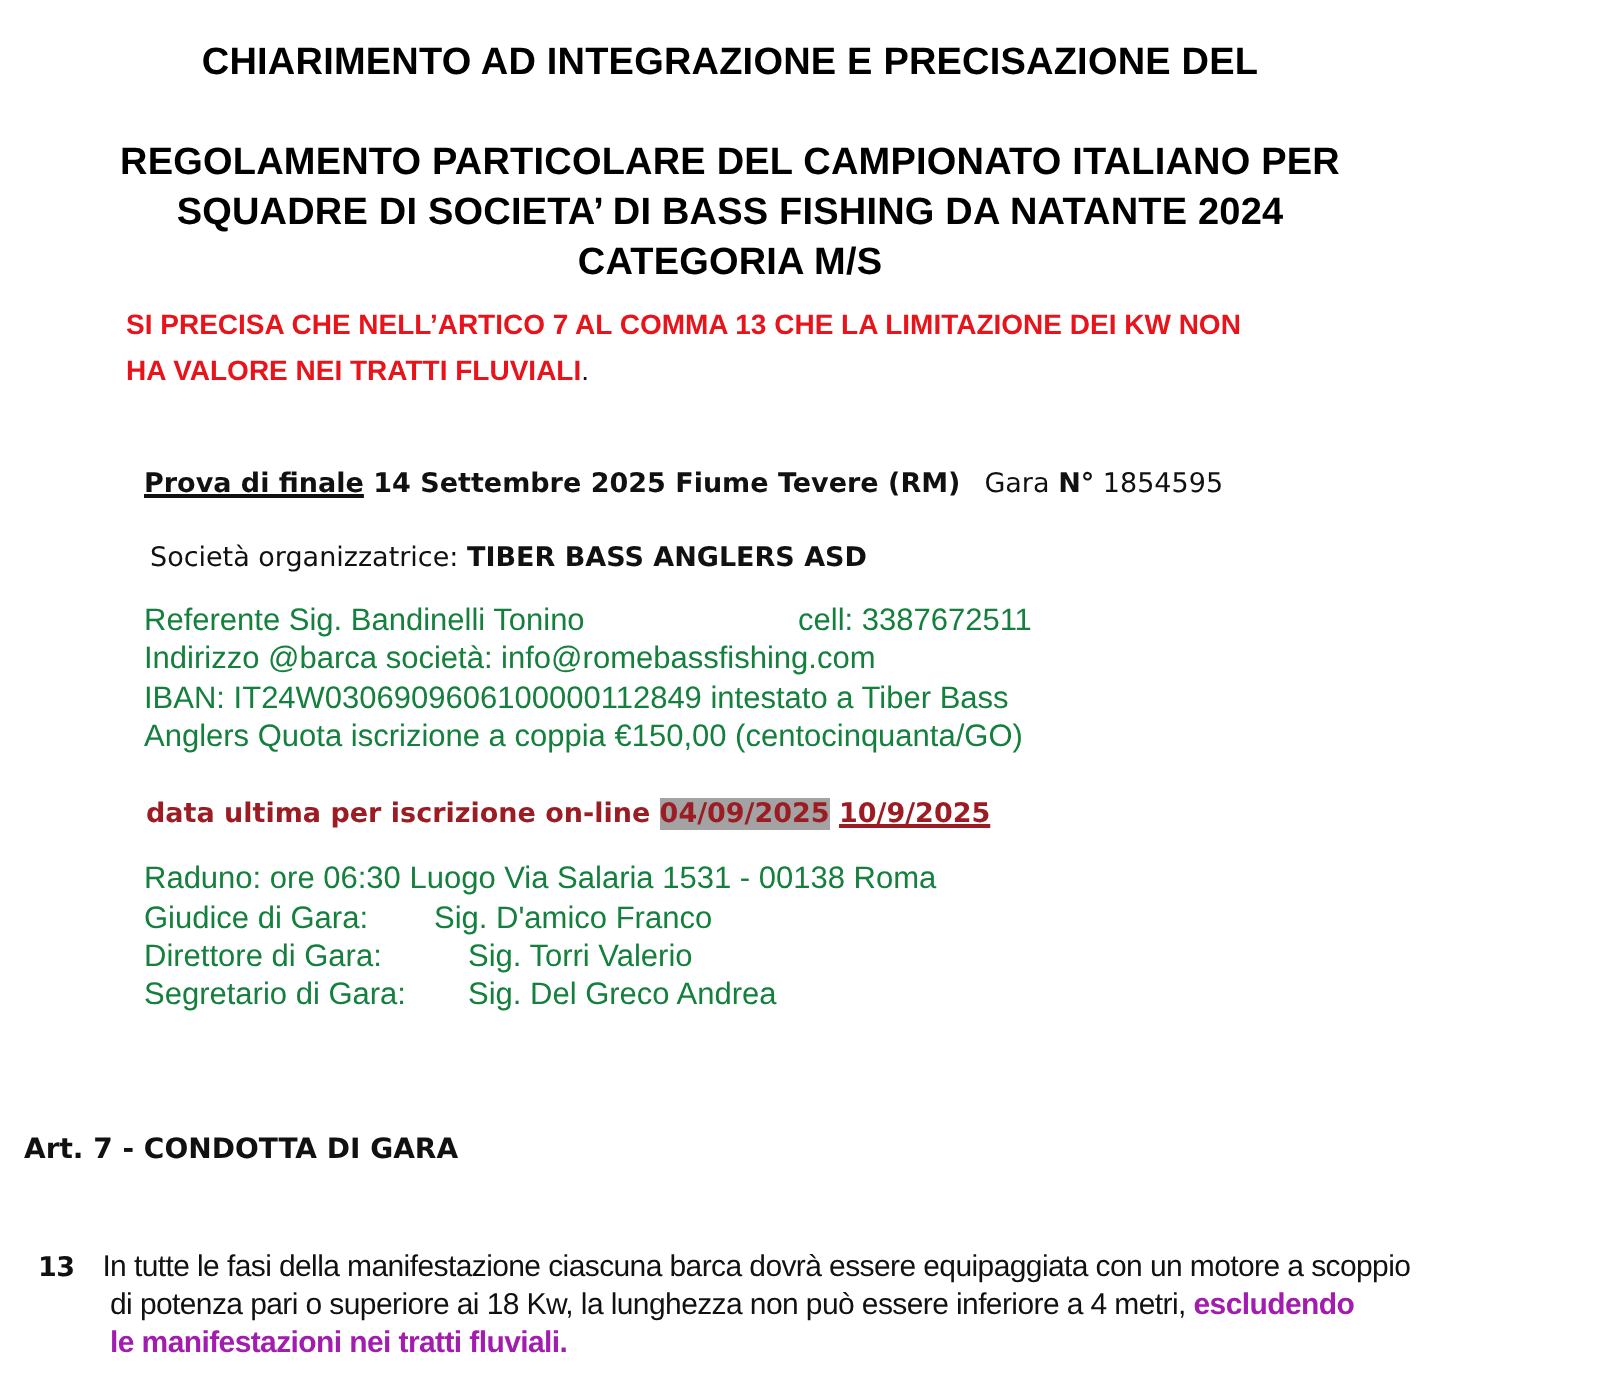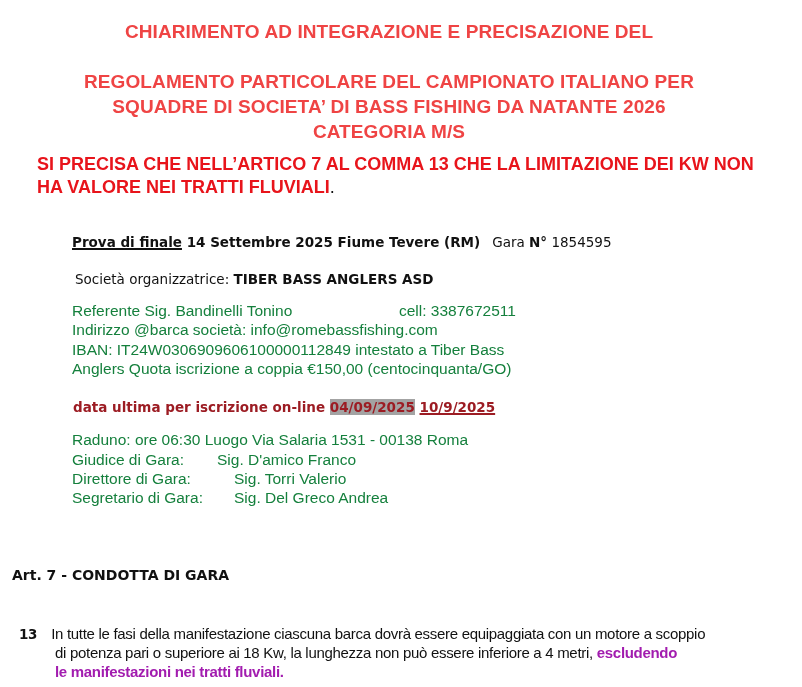--- a/index.html
+++ b/index.html
@@ -1,40 +1,40 @@
 <!DOCTYPE html>
 <html><head>
 <meta charset="utf-8">
 <style>
   html, body { margin: 0; padding: 0; background: #ffffff; }
   body { width: 802px; height: 687px; position: relative; overflow: hidden; color: #111111; }
   .abs { position: absolute; white-space: nowrap; }
-  .title { font-family: "Liberation Sans", sans-serif; font-weight: bold; font-size: 19px; color: #ef4444; text-align: center; width: 730px; left: 0; letter-spacing: 0.1px; margin-left: 24px; }
-  .red-note { font-family: "Liberation Sans", sans-serif; font-weight: bold; font-size: 18px; color: #e8141b; left: 37px; }
+  .title { font-family: "Liberation Sans", sans-serif; font-weight: bold; font-size: 19px; color: #000000; text-align: center; width: 730px; left: 0; letter-spacing: 0.1px; }
+  .red-note { font-family: "Liberation Sans", sans-serif; font-weight: bold; font-size: 14px; color: #e8141b; left: 63px; }
   .red-note .dot { color: #111; font-weight: normal; }
   .sans { font-family: "DejaVu Sans", sans-serif; font-size: 13.5px; color: #111; }
   .arial { font-family: "Liberation Sans", sans-serif; font-size: 15.5px; color: #15803d; }
   .bold { font-weight: bold; }
   .ul { text-decoration: underline; text-decoration-thickness: 2px; }
   .deadline { font-family: "DejaVu Sans", sans-serif; font-size: 13.5px; font-weight: bold; color: #9c1c23; }
   .hl { background: #a3a3a3; }
   .dul { text-decoration: underline; text-decoration-thickness: 2px; }
   .section { font-family: "DejaVu Sans", sans-serif; font-weight: bold; font-size: 14px; color: #111; }
   .clause { font-family: "Liberation Sans", sans-serif; font-size: 15px; color: #111; letter-spacing: -0.3px; }
   .clause .num { font-weight: bold; font-family: "DejaVu Sans", sans-serif; font-size: 13.5px; }
   .clause .redb { color: #a21caf; font-weight: bold; }
 </style>
 </head>
 <body>
 
 <div>
 
   <div class="abs title" style="top:21px;">CHIARIMENTO AD INTEGRAZIONE E PRECISAZIONE DEL</div>
   <div class="abs title" style="top:71px;">REGOLAMENTO PARTICOLARE DEL CAMPIONATO ITALIANO PER</div>
-  <div class="abs title" style="top:96px;">SQUADRE DI SOCIETA’ DI BASS FISHING DA NATANTE 2026</div>
+  <div class="abs title" style="top:96px;">SQUADRE DI SOCIETA’ DI BASS FISHING DA NATANTE 2024</div>
   <div class="abs title" style="top:121px;">CATEGORIA M/S</div>
 
   <div class="abs red-note" style="top:154px;">SI PRECISA CHE NELL’ARTICO 7 AL COMMA 13 CHE LA LIMITAZIONE DEI KW NON</div>
   <div class="abs red-note" style="top:177px;"><span>HA VALORE NEI TRATTI FLUVIALI</span><span class="dot">.</span></div>
 
   <div class="abs sans" style="top:234px; left:72px;text-align:right;"><span class="bold ul">Prova di finale</span><span class="bold"> 14 Settembre 2025 Fiume Tevere (RM)</span><span style="display:inline-block;width:12px;"></span><span>Gara </span><span class="bold">N°</span><span> 1854595</span></div>
 
   <div class="abs sans" style="top:271px; left:75px;"><span>Società organizzatrice: </span><span class="bold">TIBER BASS ANGLERS ASD</span></div>
 
   <div class="abs arial" style="top:302px; left:72px;">Referente Sig. Bandinelli Tonino</div>

